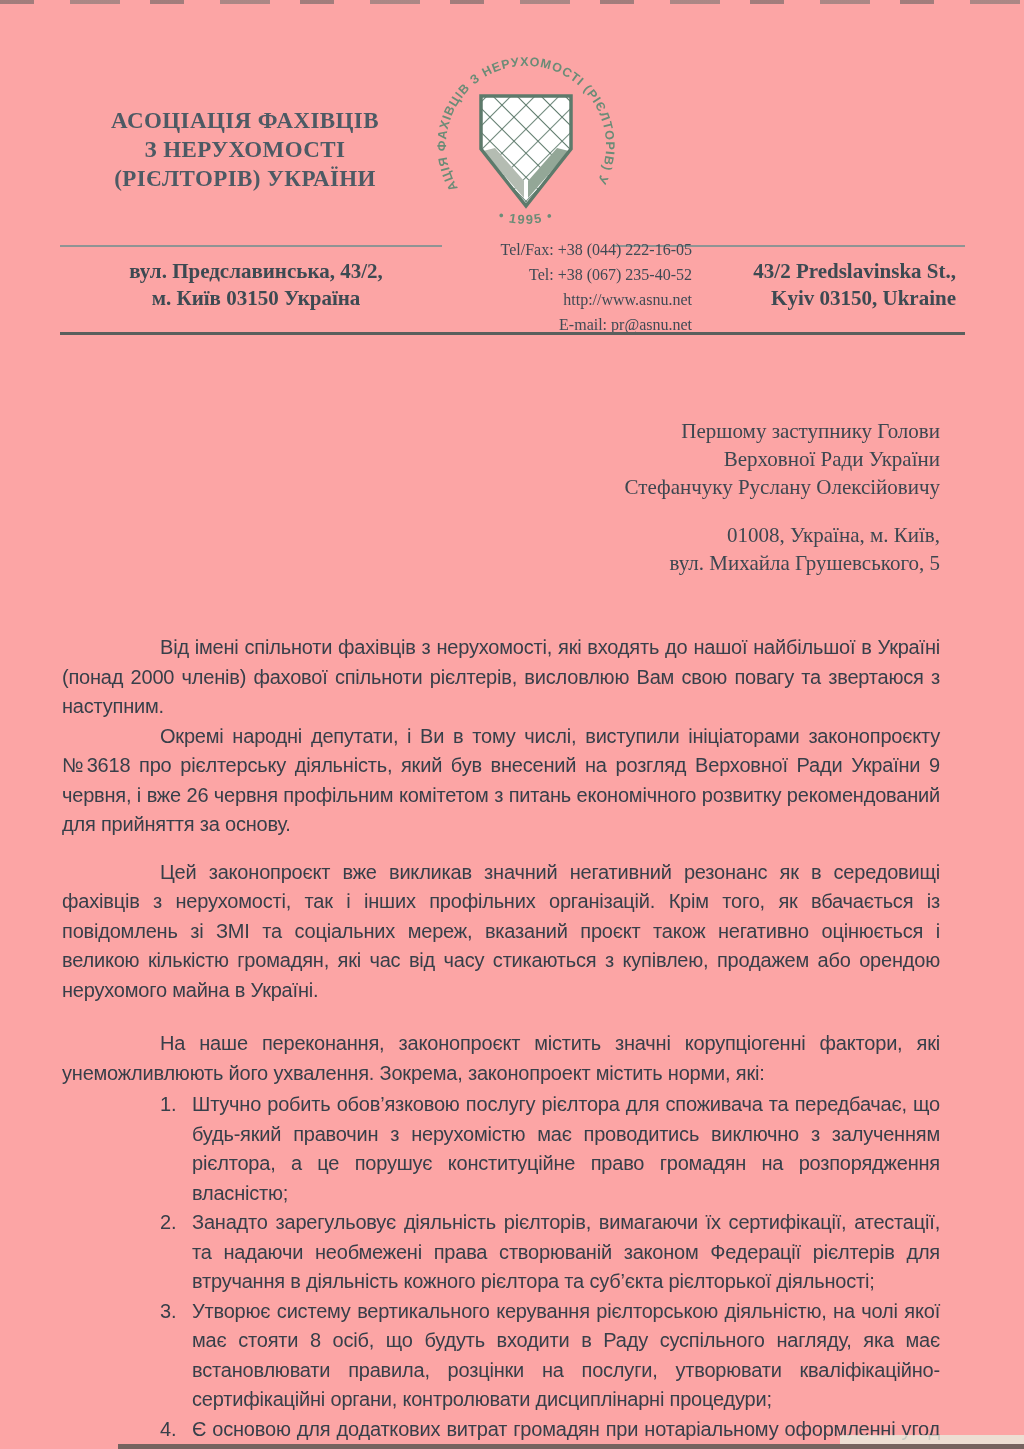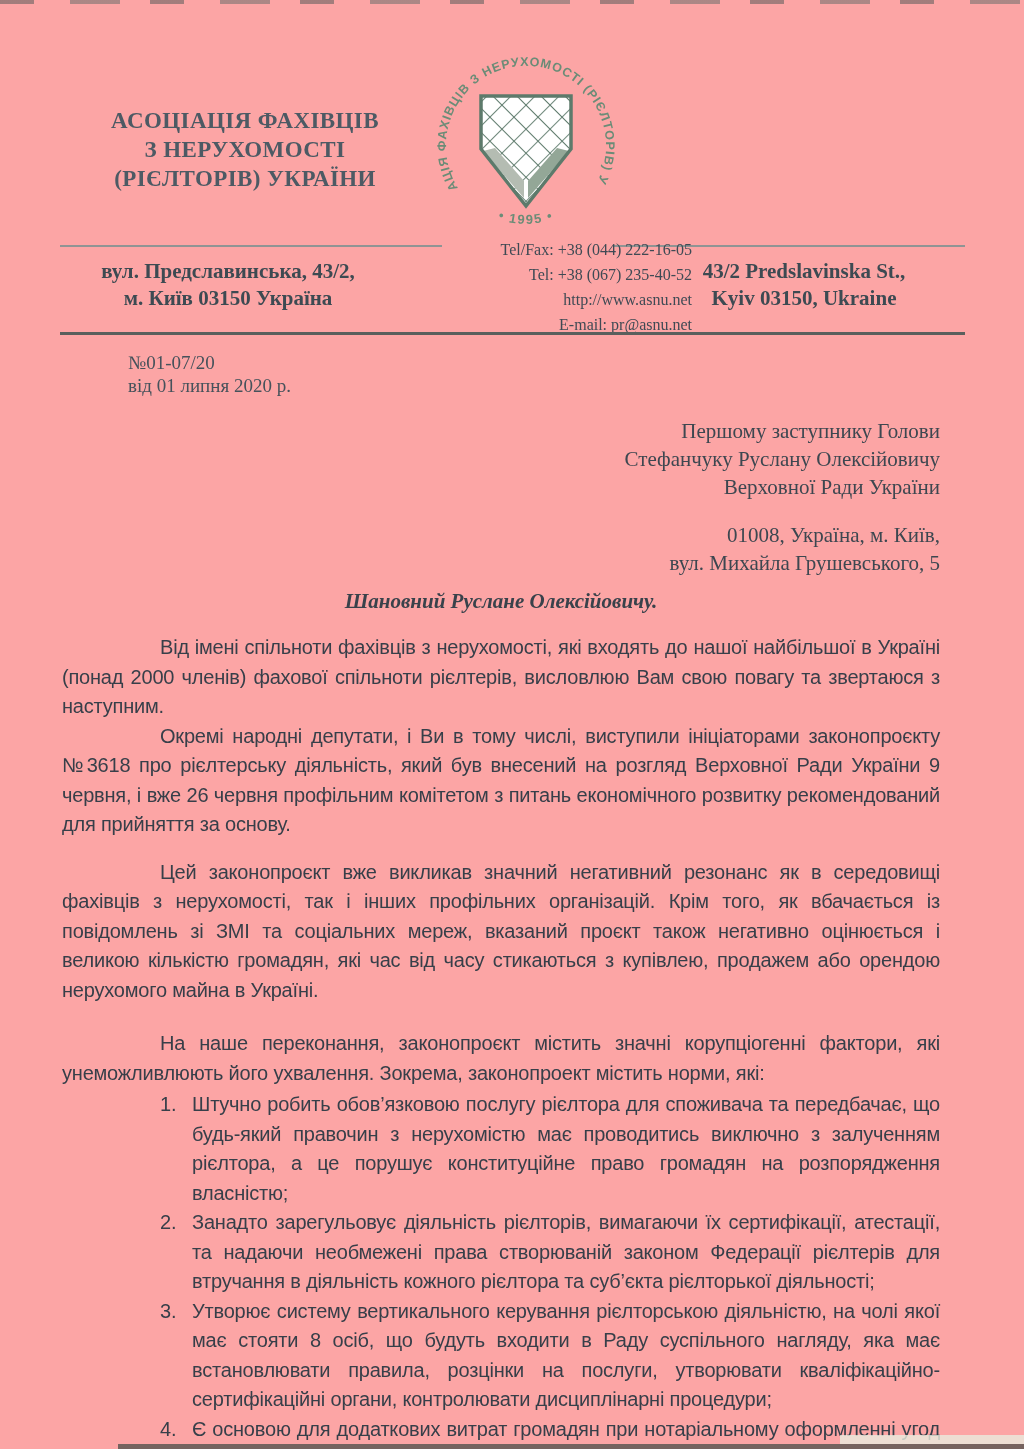--- a/index.html
+++ b/index.html
@@ -42,26 +42,26 @@
   .logo-wrap{position:absolute;left:430px;top:48px;width:192px;height:192px;}
   .rule{position:absolute;background:#8f9494;height:2px;}
   .rule-left{left:60px;top:245px;width:382px;}
   .rule-right{left:613px;top:245px;width:352px;}
   .rule-full{position:absolute;left:60px;top:332px;width:905px;height:3px;background:#5a5f5d;}
   .contact{
     position:absolute;left:362px;top:237px;width:330px;
     text-align:right;font-size:16px;line-height:25px;color:#3f4a54;
   }
   .addr-ua{
-    position:absolute;left:76px;top:258px;width:304px;
+    position:absolute;left:104px;top:258px;width:304px;
     text-align:center;font-weight:bold;font-size:21px;line-height:27px;color:#3d4a52;
   }
   .addr-en{
     position:absolute;left:652px;top:258px;width:304px;
-    text-align:center;font-weight:bold;font-size:21px;line-height:27px;color:#3d4a52;
+    text-align:right;font-weight:bold;font-size:21px;line-height:27px;color:#3d4a52;
   }
 
   
   .ref{
     position:absolute;left:128px;top:351px;
     font-size:19px;line-height:23px;color:#46525b;
   }
 
   
   .addressee{
@@ -148,36 +148,31 @@
     <div>м. Київ 03150 Україна</div>
   </div>
 
   <div class="addr-en">
     <div>43/2 Predslavinska St.,</div>
     <div>Kyiv 03150, Ukraine</div>
   </div>
 
   <div class="rule-full"></div>
 
-  <div class="ref">
-    <div>№01-07/20</div>
-    <div>від 01 липня 2020 р.</div>
-  </div>
 
   <div class="addressee">
     <div>Першому заступнику Голови</div>
+    <div>Верховної Ради України</div>
     <div>Стефанчуку Руслану Олексійовичу</div>
-    <div>Верховної Ради України</div>
     <div class="addr2">
       <div>01008, Україна, м. Київ,</div>
       <div>вул. Михайла Грушевського, 5</div>
     </div>
   </div>
 
-  <div class="salutation">Шановний Руслане Олексійовичу.</div>
 
   <div class="content">
     <p>Від імені спільноти фахівців з нерухомості, які входять до нашої найбільшої в Україні (понад 2000 членів) фахової спільноти рієлтерів, висловлюю Вам свою повагу та звертаюся з наступним.</p>
     <p>Окремі народні депутати, і Ви в тому числі, виступили ініціаторами законопроєкту №3618 про рієлтерську діяльність, який був внесений на розгляд Верховної Ради України 9 червня, і вже 26 червня профільним комітетом з питань економічного розвитку рекомендований для прийняття за основу.</p>
     <p class="gap-s">Цей законопроєкт вже викликав значний негативний резонанс як в середовищі фахівців з нерухомості, так і інших профільних організацій. Крім того, як вбачається із повідомлень зі ЗМІ та соціальних мереж, вказаний проєкт також негативно оцінюється і великою кількістю громадян, які час від часу стикаються з купівлею, продажем або орендою нерухомого майна в Україні.</p>
     <p class="gap-m">На наше переконання, законопроєкт містить значні корупціогенні фактори, які унеможливлюють його ухвалення. Зокрема, законопроект містить норми, які:</p>
 
     <div class="num-list">
       <div class="num-item">
         <span class="num">1.</span>

